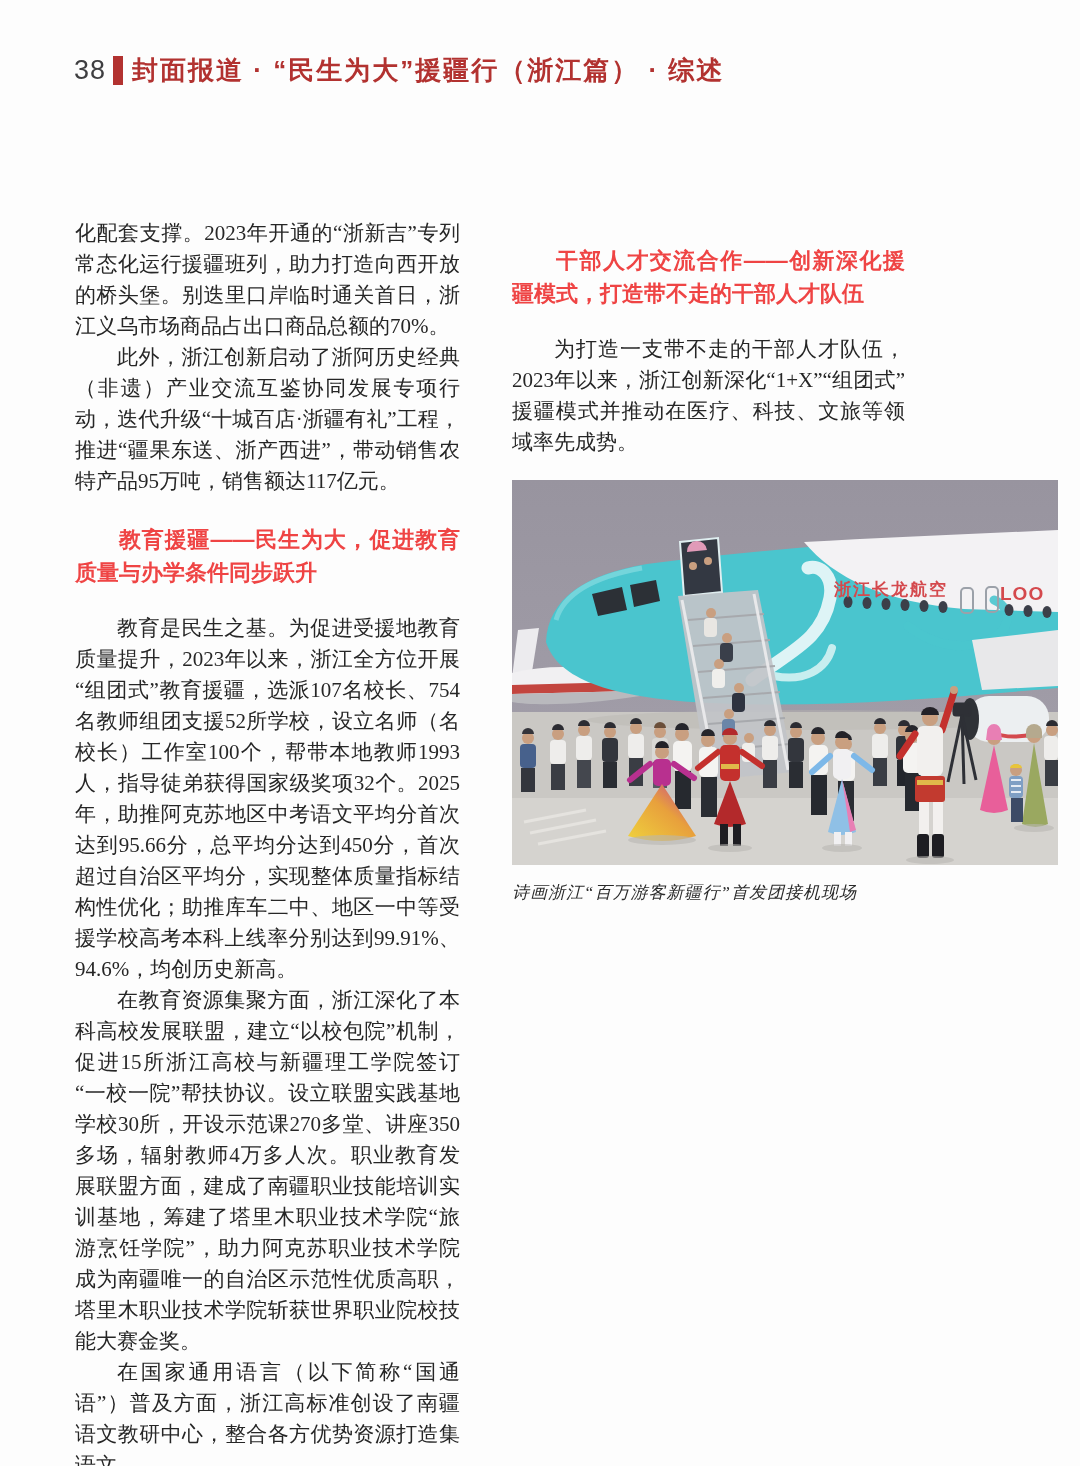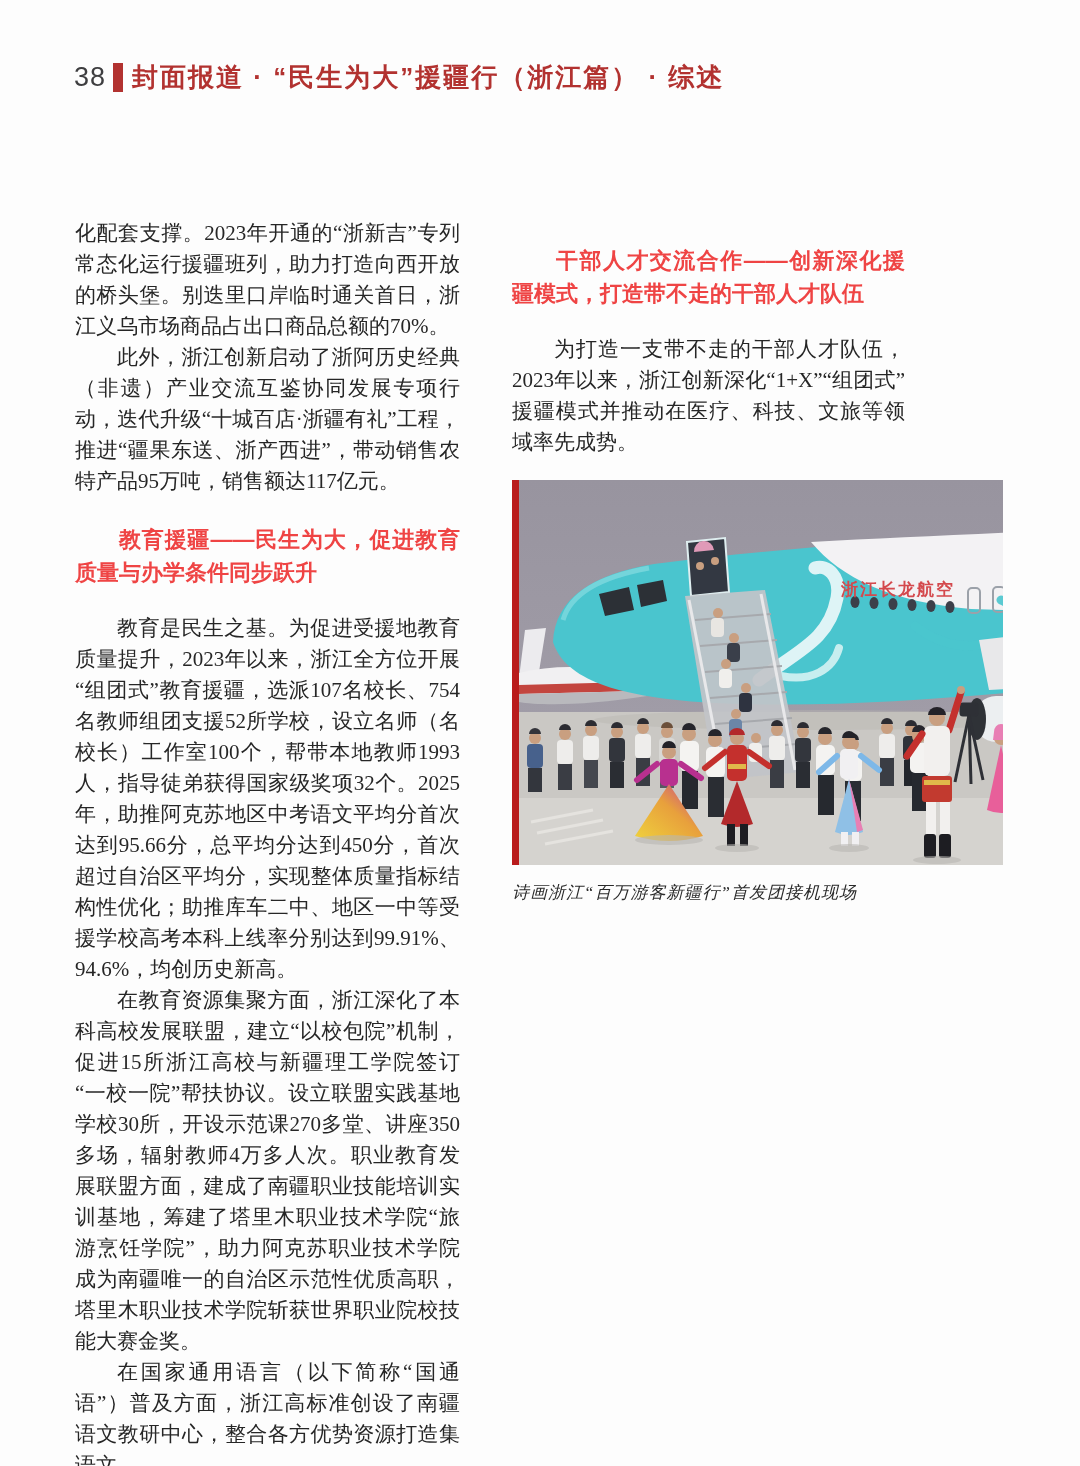--- a/index.html
+++ b/index.html
@@ -2,21 +2,21 @@
 <html lang="zh"><head>
 <meta charset="utf-8">
 <style>
   html,body{margin:0;padding:0;background:#ffffff;}
   .page{
     position:relative;width:1080px;height:1466px;background:#fdfdfd;
     overflow:hidden;font-family:"Liberation Serif","DejaVu Serif",serif;
   }
   
   .runhead{
-    position:absolute;top:60px;left:74px;display:flex;align-items:center;
+    position:absolute;top:53px;left:74px;display:flex;align-items:center;
   }
   .pagenum{
     font-family:"Liberation Sans","DejaVu Sans",sans-serif;
     font-size:27px;color:#3e3e40;letter-spacing:1px;
   }
   .redbar{width:10px;height:29px;background:#b23230;margin:0 9px 0 7px;}
   .runtitle{
     font-family:"Liberation Sans","DejaVu Sans",sans-serif;
     font-size:26px;font-weight:700;color:#b23230;letter-spacing:2px;
   }
@@ -33,21 +33,21 @@
     text-align:justify;text-indent:2em;
   }
   .col p.noindent{text-indent:0;}
   .col h2{
     font-family:"Liberation Sans","DejaVu Sans",sans-serif;
     font-size:22px;line-height:33px;font-weight:700;color:#ef4444;
     margin:26px 0 24px;text-indent:2em;text-align:justify;
   }
   
   figure{margin:22px 0 0 0;width:546px;}
-  .photo{width:484px;height:385px;overflow:hidden;background:#b91c1c;padding-left:7px;}
+  .photo{width:546px;height:385px;overflow:hidden;background:#b91c1c;}
   figcaption{
     margin-top:14px;font-size:17px;line-height:28px;color:#2a2a2a;
     font-style:italic;letter-spacing:1px;
   }
   svg{display:block;}
 </style>
 </head>
 <body>
 
 <div class="page">

